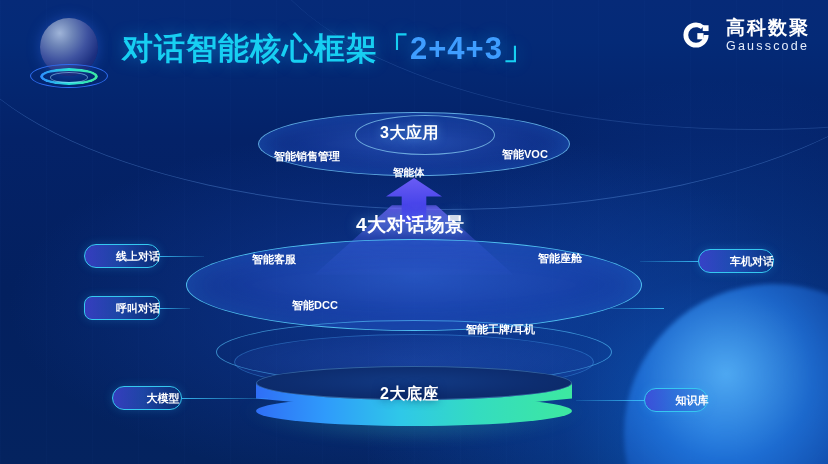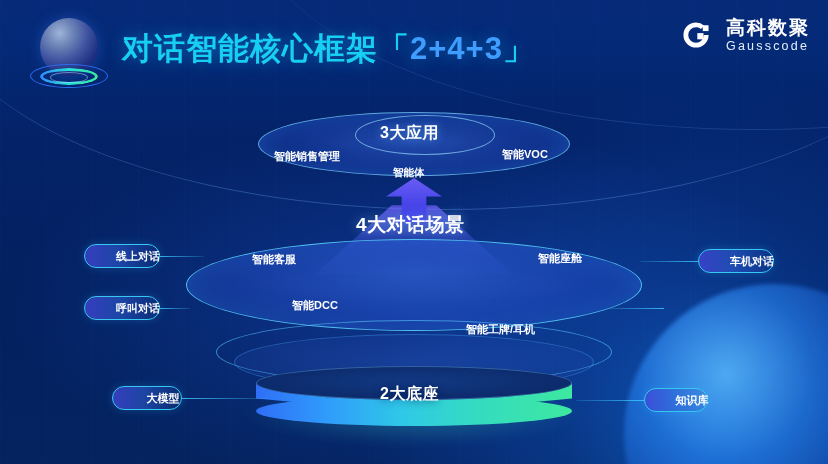--- a/index.html
+++ b/index.html
@@ -106,21 +106,21 @@
   
   .pill{position:absolute;height:24px;border-radius:12px;box-sizing:border-box;
     border:1px solid #35c8f0;display:flex;align-items:center;justify-content:center;
     font-size:11px;font-weight:700;color:#ffffff;white-space:nowrap;
     background:linear-gradient(90deg,rgba(70,70,220,.75) 0%,rgba(48,96,215,.55) 45%,rgba(30,70,170,.12) 100%);
     box-shadow:0 0 10px rgba(50,180,255,.22);padding-left:32px;}
   .conn{position:absolute;height:1px;background:linear-gradient(90deg,rgba(60,200,255,.85),rgba(60,200,255,.15));}
   .conn.rev{background:linear-gradient(270deg,rgba(60,200,255,.85),rgba(60,200,255,.15));}
 
   .p-online{left:84px;top:244px;width:76px;}
-  .p-call{left:84px;top:296px;width:76px;}
+  .p-call{left:84px;top:296px;width:76px;border-radius:8px;}
   .p-car{left:698px;top:249px;width:76px;}
   .p-offline{left:664px;top:296px;width:76px;}
   .p-model{left:112px;top:386px;width:70px;}
   .p-kb{left:644px;top:388px;width:64px;}
 
   .c-online{left:160px;top:256px;width:44px;}
   .c-call{left:160px;top:308px;width:30px;}
   .c-car{left:640px;top:261px;width:58px;}
   .c-offline{left:606px;top:308px;width:58px;}
   .c-model{left:182px;top:398px;width:86px;}

